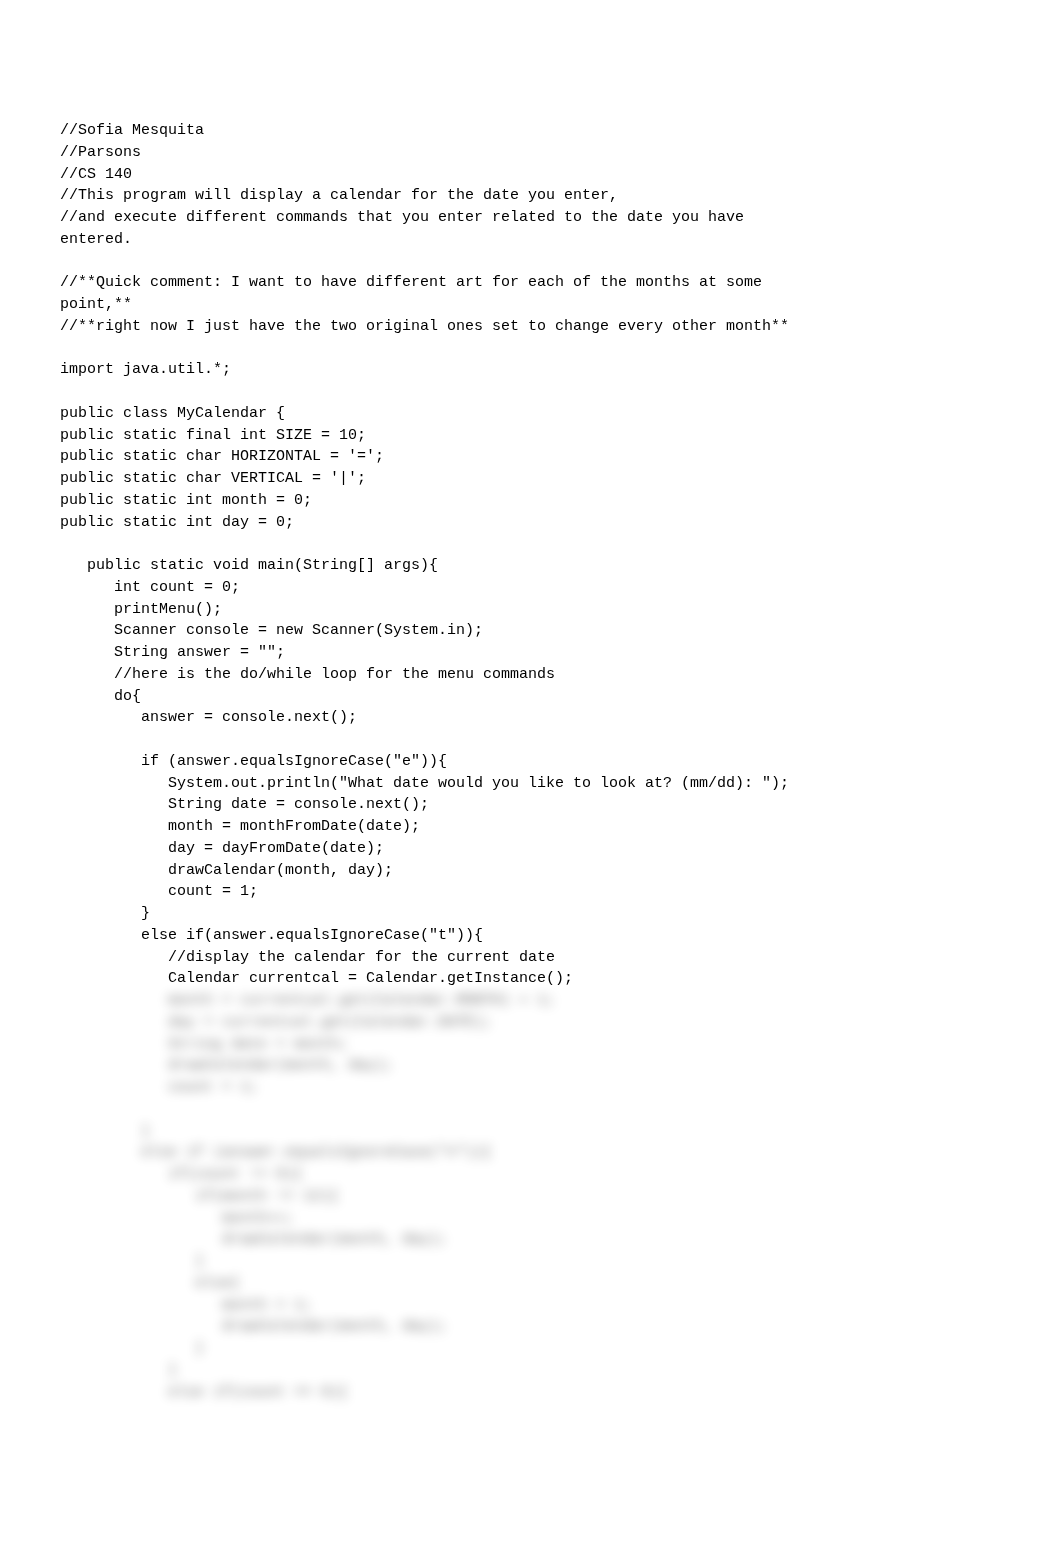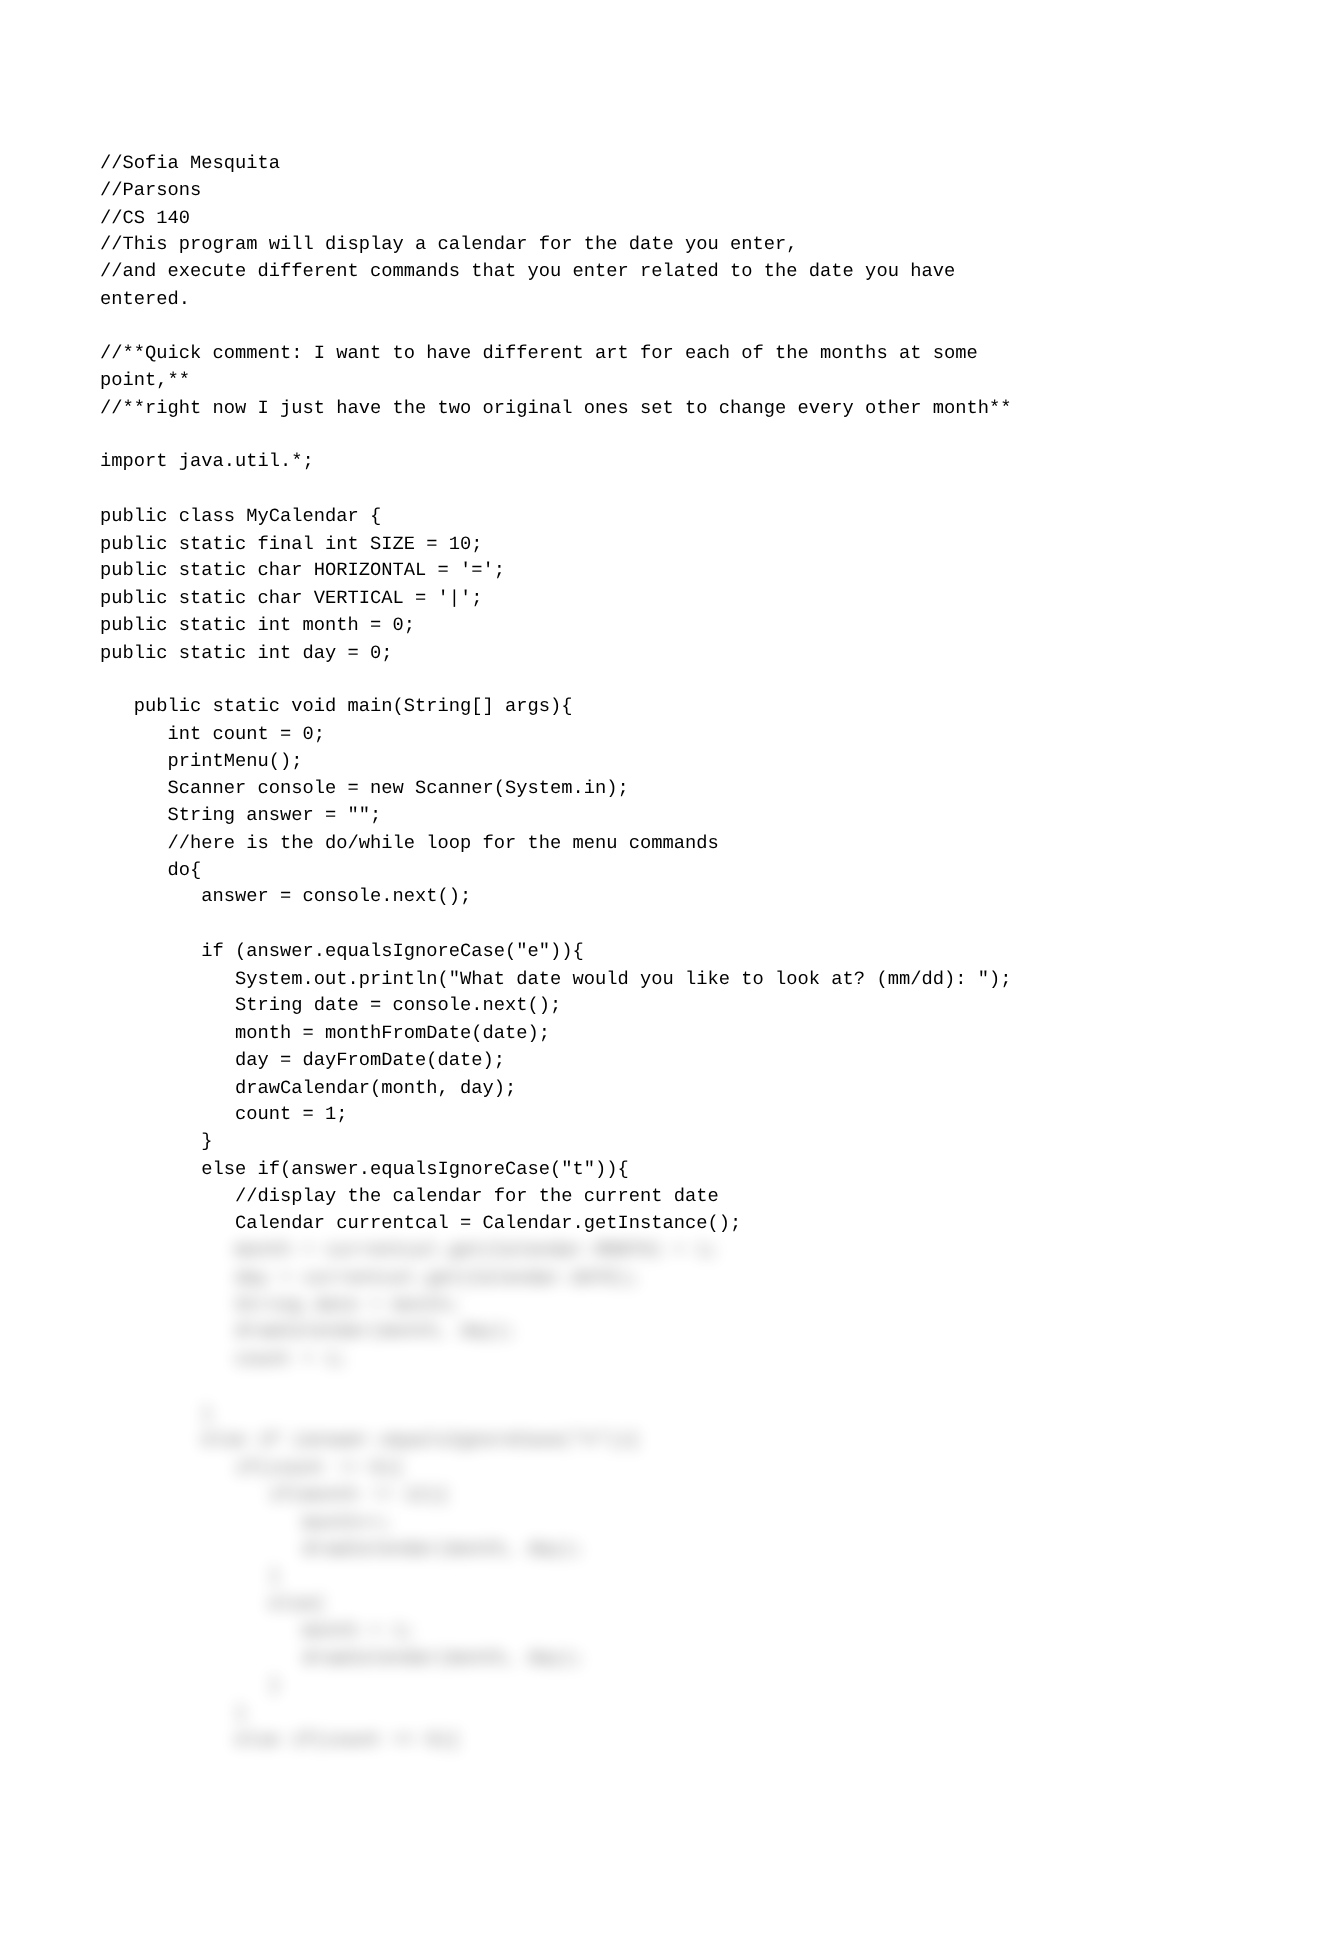--- a/index.html
+++ b/index.html
@@ -2,21 +2,21 @@
 <html><head>
 <meta charset="utf-8">
 <style>
   html, body {
     margin: 0;
     padding: 0;
     background: #ffffff;
     width: 1062px;
   }
   .page {
-    padding: 120px 80px 60px 80px;
+    padding: 120px 80px 60px 60px;
     font-family: "Courier New", Courier, monospace;
     font-size: 15px;
     line-height: 1.45;
     color: #000000;
     white-space: pre;
   }
   .blurred-region {
     filter: blur(6px);
     opacity: 0.6;
     user-select: none;

